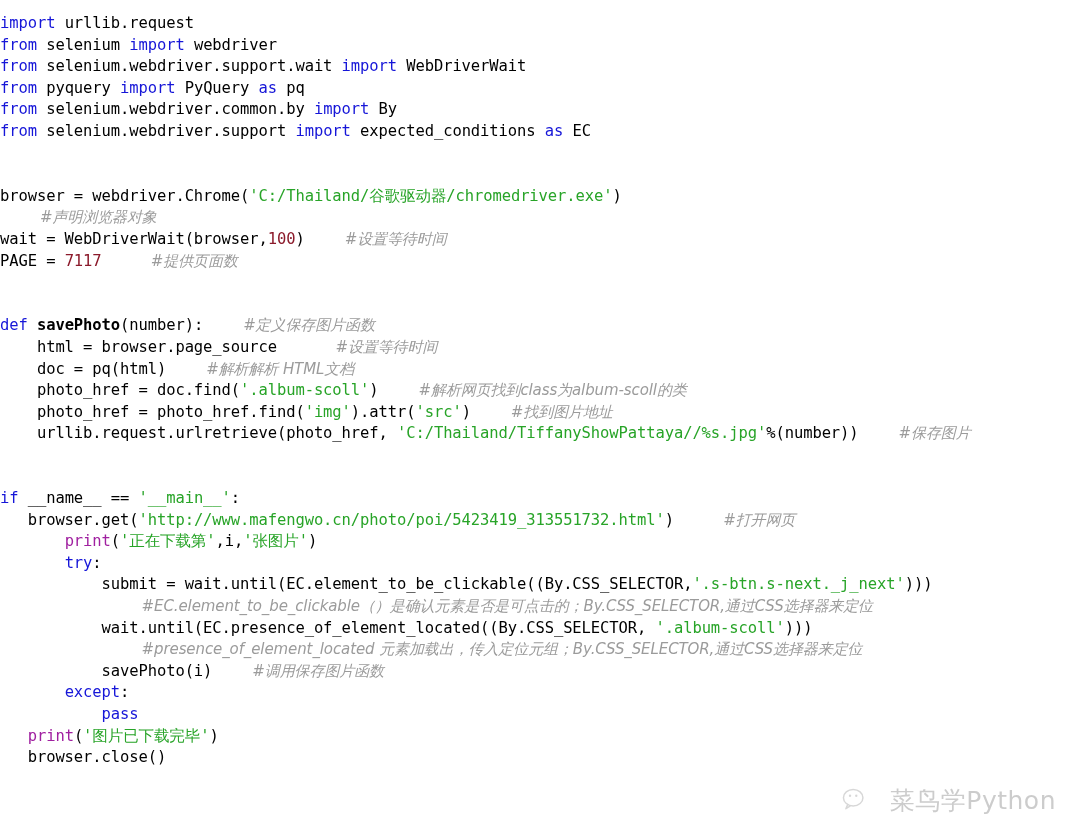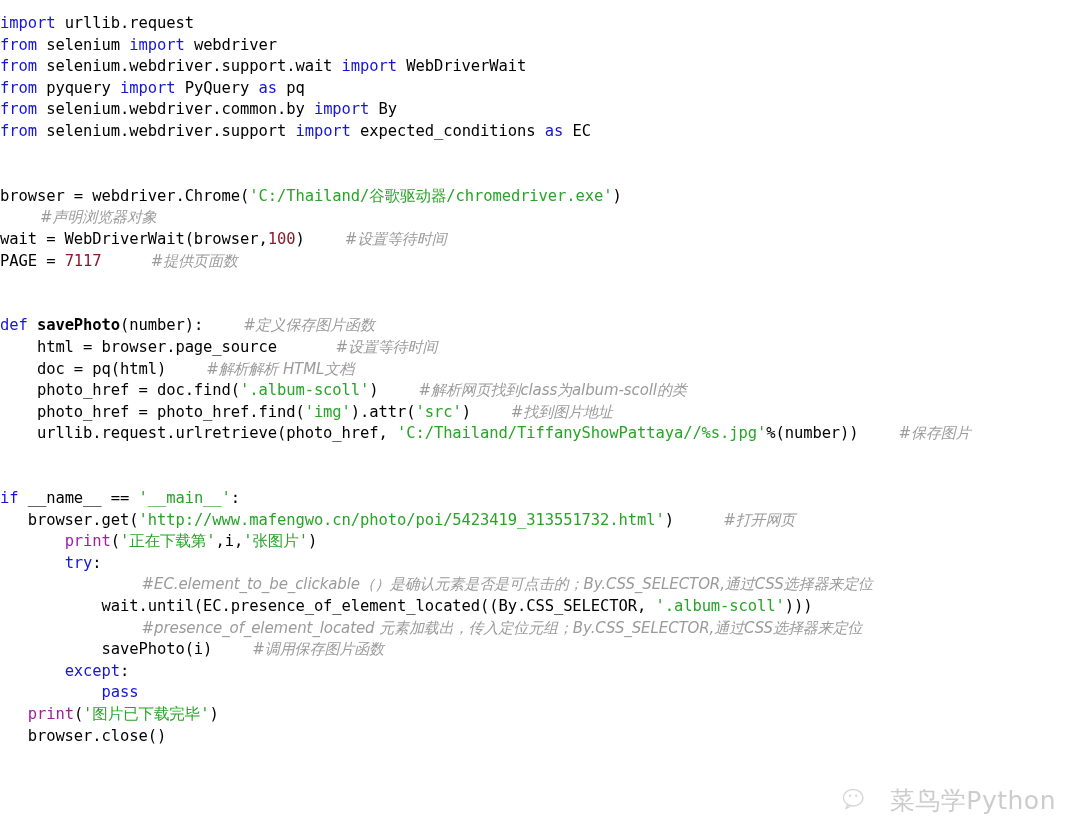--- a/index.html
+++ b/index.html
@@ -100,20 +100,21 @@
     <div class="code-line"><span class="tok-plain">    doc = pq(html)</span><span class="tok-comment">#解析解析 HTML文档</span></div>
     <div class="code-line"><span class="tok-plain">    photo_href = doc.find(</span><span class="tok-string">'.album-scoll'</span><span class="tok-plain">)</span><span class="tok-comment">#解析网页找到class为album-scoll的类</span></div>
     <div class="code-line"><span class="tok-plain">    photo_href = photo_href.find(</span><span class="tok-string">'img'</span><span class="tok-plain">).attr(</span><span class="tok-string">'src'</span><span class="tok-plain">)</span><span class="tok-comment">#找到图片地址</span></div>
     <div class="code-line"><span class="tok-plain">    urllib.request.urlretrieve(photo_href, </span><span class="tok-string">'C:/Thailand/TiffanyShowPattaya//%s.jpg'</span><span class="tok-plain">%(number))</span><span class="tok-comment">#保存图片</span></div>
     <div class="code-line blank">&nbsp;</div>
     <div class="code-line blank">&nbsp;</div>
     <div class="code-line"><span class="tok-keyword">if</span><span class="tok-plain"> __name__ == </span><span class="tok-string">'__main__'</span><span class="tok-plain">:</span></div>
     <div class="code-line"><span class="tok-plain">   browser.get(</span><span class="tok-string">'http://www.mafengwo.cn/photo/poi/5423419_313551732.html'</span><span class="tok-plain">) </span><span class="tok-comment">#打开网页</span></div>
     <div class="code-line"><span class="tok-plain">       </span><span class="tok-builtin">print</span><span class="tok-plain">(</span><span class="tok-string">'正在下载第'</span><span class="tok-plain">,i,</span><span class="tok-string">'张图片'</span><span class="tok-plain">)</span></div>
     <div class="code-line"><span class="tok-plain">       </span><span class="tok-keyword">try</span><span class="tok-plain">:</span></div>
+    <div class="code-line"><span class="tok-plain">           submit = wait.until(EC.element_to_be_clickable((By.CSS_SELECTOR,</span><span class="tok-string">'.s-btn.s-next._j_next'</span><span class="tok-plain">)))</span></div>
     <div class="code-line"><span class="tok-plain">           </span><span class="tok-comment">#EC.element_to_be_clickable（）是确认元素是否是可点击的；By.CSS_SELECTOR,通过CSS选择器来定位</span></div>
     <div class="code-line"><span class="tok-plain">           wait.until(EC.presence_of_element_located((By.CSS_SELECTOR, </span><span class="tok-string">'.album-scoll'</span><span class="tok-plain">)))</span></div>
     <div class="code-line"><span class="tok-plain">           </span><span class="tok-comment">#presence_of_element_located 元素加载出，传入定位元组；By.CSS_SELECTOR,通过CSS选择器来定位</span></div>
     <div class="code-line"><span class="tok-plain">           savePhoto(i)</span><span class="tok-comment">#调用保存图片函数</span></div>
     <div class="code-line"><span class="tok-plain">       </span><span class="tok-keyword">except</span><span class="tok-plain">:</span></div>
     <div class="code-line"><span class="tok-plain">           </span><span class="tok-keyword">pass</span></div>
     <div class="code-line"><span class="tok-plain">   </span><span class="tok-builtin">print</span><span class="tok-plain">(</span><span class="tok-string">'图片已下载完毕'</span><span class="tok-plain">)</span></div>
     <div class="code-line"><span class="tok-plain">   browser.close()</span></div>
   </div>
 

